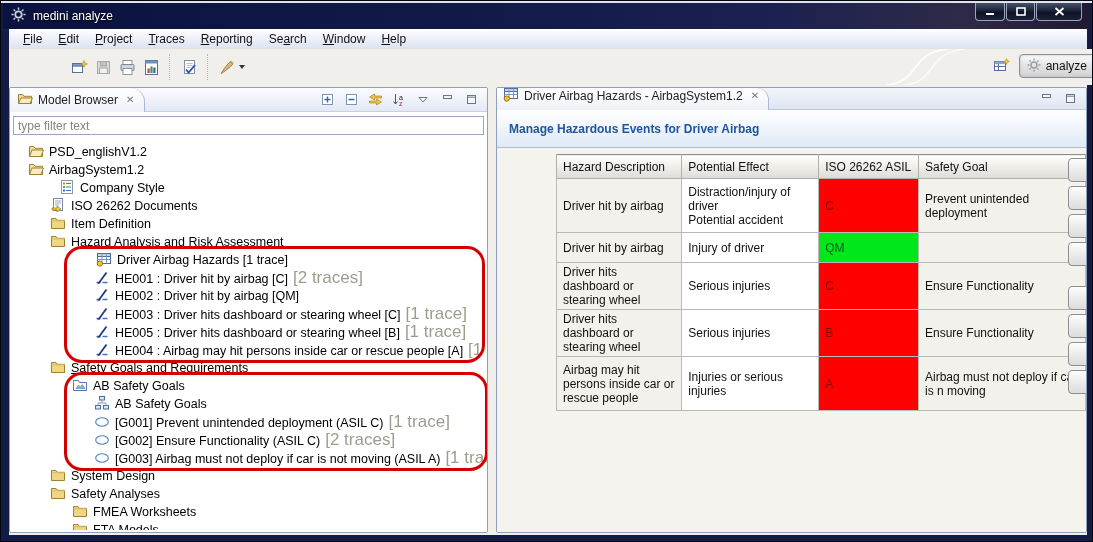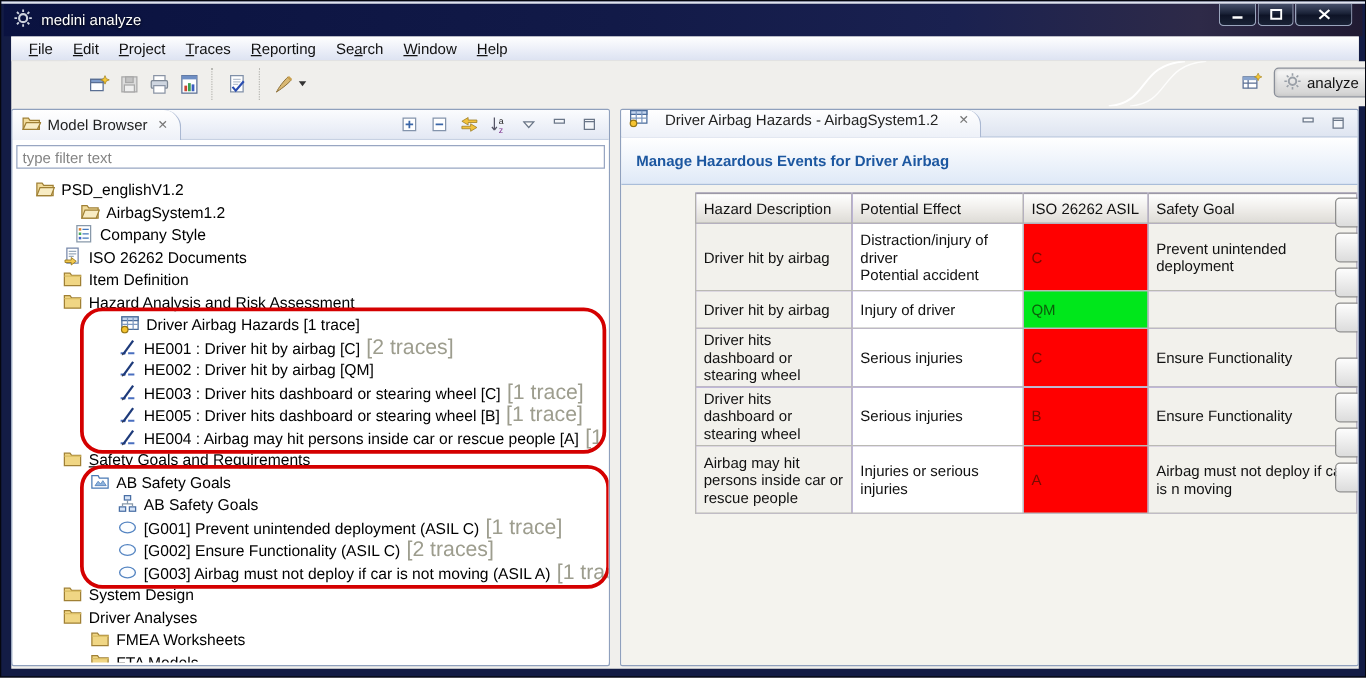--- a/index.html
+++ b/index.html
@@ -58,21 +58,21 @@
   .tree{position:relative;background:#fff;height:calc(100% - 52px);overflow:hidden;padding-top:5px;}
   .tree-row{height:18px;line-height:18px;white-space:nowrap;cursor:default;}
   .ticon{display:inline-block;width:16px;height:16px;vertical-align:-3px;margin-right:5px;}
   .ticon svg{display:block;}
   .tlabel{font-size:12.5px;color:#000;}
   .tsuffix{font-size:17px;margin-left:5px;}
   .annotation-oval{position:absolute;border:3px solid #d40000;border-radius:18px;pointer-events:none;z-index:3;}
 
   
   .ed-tabbar{position:relative;height:22px;background:linear-gradient(#f2f5fa,#dfe5f1);border-bottom:1px solid #b9c6dd;display:flex;align-items:center;}
-  .ed-tab{display:flex;align-items:center;gap:13px;height:22px;padding:0 9px 6px 6px;background:linear-gradient(#ffffff,#edf1f8);
+  .ed-tab{display:flex;align-items:center;gap:5px;height:22px;padding:0 9px 6px 6px;background:linear-gradient(#ffffff,#edf1f8);
     border-right:1px solid #aab8d2;border-radius:0 12px 0 0;}
   .ed-band{height:38px;background:linear-gradient(#ffffff,#dfe9f7);border-bottom:1px solid #a9bdd9;display:flex;align-items:center;padding-left:12px;}
   .ed-heading{font-size:12px;font-weight:bold;color:#1c57a0;}
   .ed-content{position:relative;height:calc(100% - 60px);background:#f4f3ee;}
 
   table.hz{position:absolute;left:15px;top:6px;border-collapse:collapse;table-layout:fixed;background:#c4b5fd;
     border:1px solid #8f8f8a;margin-left:44px;}
   table.hz th{height:24px;font-weight:normal;text-align:left;padding:2px 6px;font-size:12px;color:#111;
     background:linear-gradient(#ffffff,#eceae6 60%,#dddbd6);border:1px solid #b0afaa;border-top:none;white-space:nowrap;overflow:hidden;}
   table.hz td{border:1px solid #bab9b4;padding:2px 6px;font-size:12px;vertical-align:middle;overflow:hidden;}
@@ -268,21 +268,21 @@
         <input class="filter-input" readonly="" value="type filter text" style="">
       </div>
       <div class="tree">
 
         <div class="annotation-oval" style="left:54px;top:108px;width:421px;height:117px;"></div>
         <div class="annotation-oval" style="left:54px;top:234px;width:424px;height:99px;"></div>
       <div class="tree-row" style="padding-left: 18px;"><span class="ticon"><svg width="16" height="16" viewBox="0 0 16 16">
                 <path d="M1.5 3.5h4.2l1.3 1.8h7.5v8.2H1.5z" fill="#f2dc9c" stroke="#a08034"></path>
                 <path d="M1.5 13.5L4 7h11.5l-2.6 6.5z" fill="#f8ecc3" stroke="#a08034"></path>
               </svg></span><span class="tlabel">PSD_englishV1.2</span></div>
-          <div class="tree-row" style="padding-left: 18px; margin-left: 36px;"><span class="ticon"><svg width="16" height="16" viewBox="0 0 16 16">
+          <div class="tree-row" style="padding-left: 18px;"><span class="ticon"><svg width="16" height="16" viewBox="0 0 16 16">
                 <path d="M1.5 3.5h4.2l1.3 1.8h7.5v8.2H1.5z" fill="#f2dc9c" stroke="#a08034"></path>
                 <path d="M1.5 13.5L4 7h11.5l-2.6 6.5z" fill="#f8ecc3" stroke="#a08034"></path>
               </svg></span><span class="tlabel">AirbagSystem1.2</span></div>
           <div class="tree-row" style="padding-left: 49px;"><span class="ticon"><svg width="16" height="16" viewBox="0 0 16 16">
                 <rect x="2.5" y="1.5" width="11" height="13" fill="#fff" stroke="#8899aa"></rect>
                 <rect x="4" y="3.5" width="2" height="2" fill="#e08030"></rect>
                 <path d="M7 4.5h5" stroke="#4477bb"></path>
                 <rect x="4" y="7" width="2" height="2" fill="#44aa55"></rect>
                 <path d="M7 8h5" stroke="#4477bb"></path>
                 <rect x="4" y="10.5" width="2" height="2" fill="#4466cc"></rect>
@@ -355,21 +355,21 @@
           <div class="tree-row" style="padding-left: 84px;"><span class="ticon"><svg width="16" height="16" viewBox="0 0 16 16">
                 <ellipse cx="8" cy="8" rx="6.3" ry="4.3" fill="#fbfdff" stroke="#5585c2" stroke-width="1.1"></ellipse>
               </svg></span><span class="tlabel">[G003] Airbag must not deploy if car is not moving (ASIL A)</span><span class="tsuffix" style="color: rgb(157, 157, 142);">[1 trace]</span></div>
           <div class="tree-row" style="padding-left: 40px;"><span class="ticon"><svg width="16" height="16" viewBox="0 0 16 16">
                 <path d="M1.5 3.5h4.5l1.3 1.8h7.2v8.2H1.5z" fill="#f0d684" stroke="#a08034"></path>
                 <path d="M1.5 5.8h13.5" stroke="#d9bc62"></path>
               </svg></span><span class="tlabel">System Design</span></div>
           <div class="tree-row" style="padding-left: 40px;"><span class="ticon"><svg width="16" height="16" viewBox="0 0 16 16">
                 <path d="M1.5 3.5h4.5l1.3 1.8h7.2v8.2H1.5z" fill="#f0d684" stroke="#a08034"></path>
                 <path d="M1.5 5.8h13.5" stroke="#d9bc62"></path>
-              </svg></span><span class="tlabel">Driver Analyses</span></div>
+              </svg></span><span class="tlabel">Safety Analyses</span></div>
           <div class="tree-row" style="padding-left: 62px;"><span class="ticon"><svg width="16" height="16" viewBox="0 0 16 16">
                 <path d="M1.5 3.5h4.5l1.3 1.8h7.2v8.2H1.5z" fill="#f0d684" stroke="#a08034"></path>
                 <path d="M1.5 5.8h13.5" stroke="#d9bc62"></path>
               </svg></span><span class="tlabel">FMEA Worksheets</span></div>
           <div class="tree-row" style="padding-left: 62px;"><span class="ticon"><svg width="16" height="16" viewBox="0 0 16 16">
                 <path d="M1.5 3.5h4.5l1.3 1.8h7.2v8.2H1.5z" fill="#f0d684" stroke="#a08034"></path>
                 <path d="M1.5 5.8h13.5" stroke="#d9bc62"></path>
               </svg></span><span class="tlabel">FTA Models</span></div>
         </div>
     </div>

